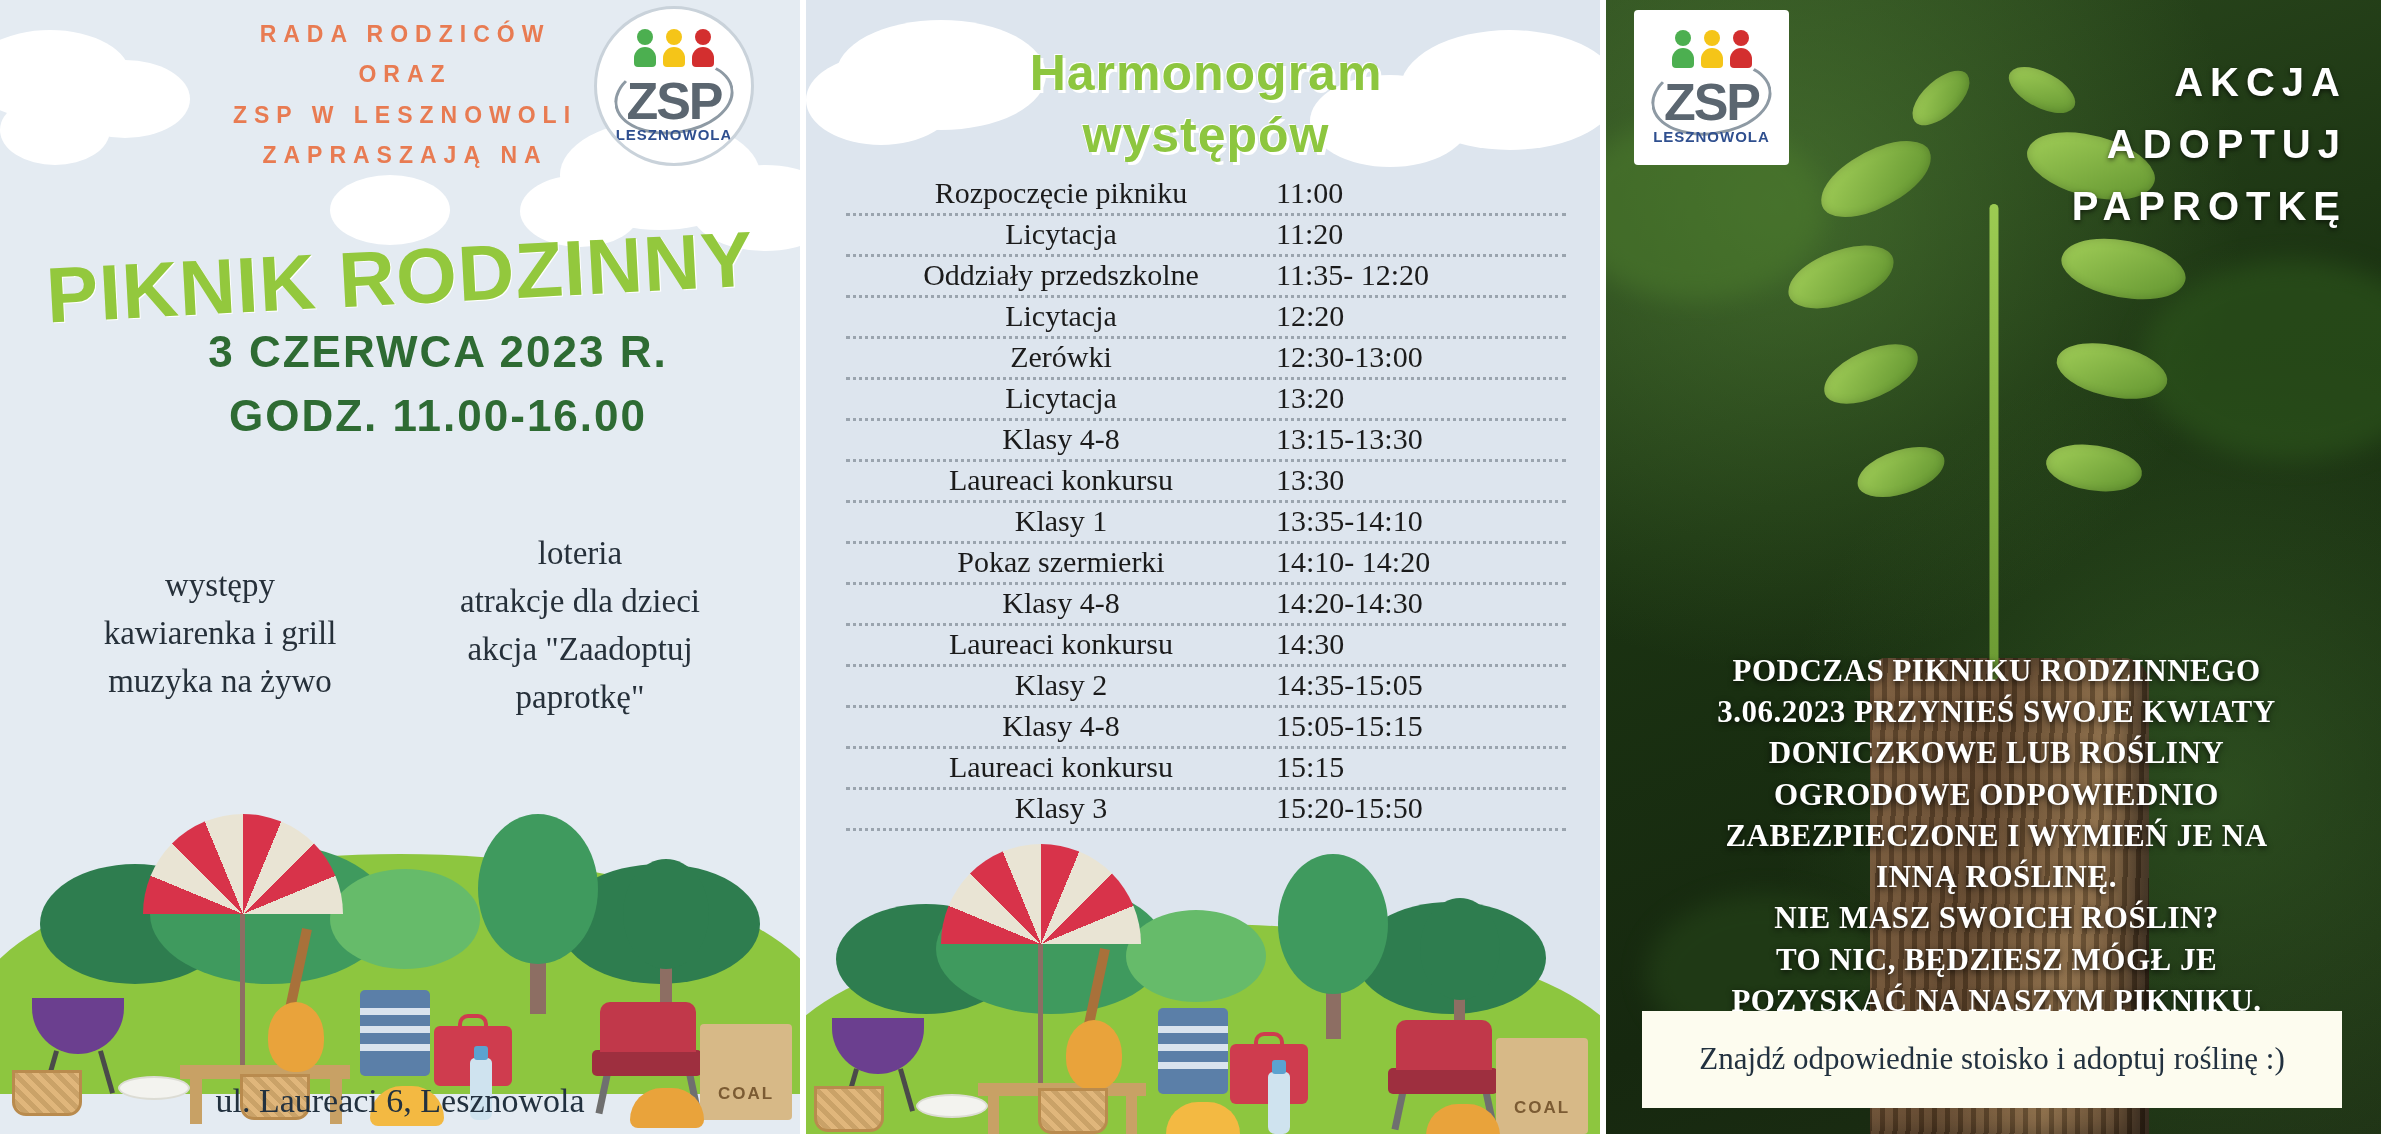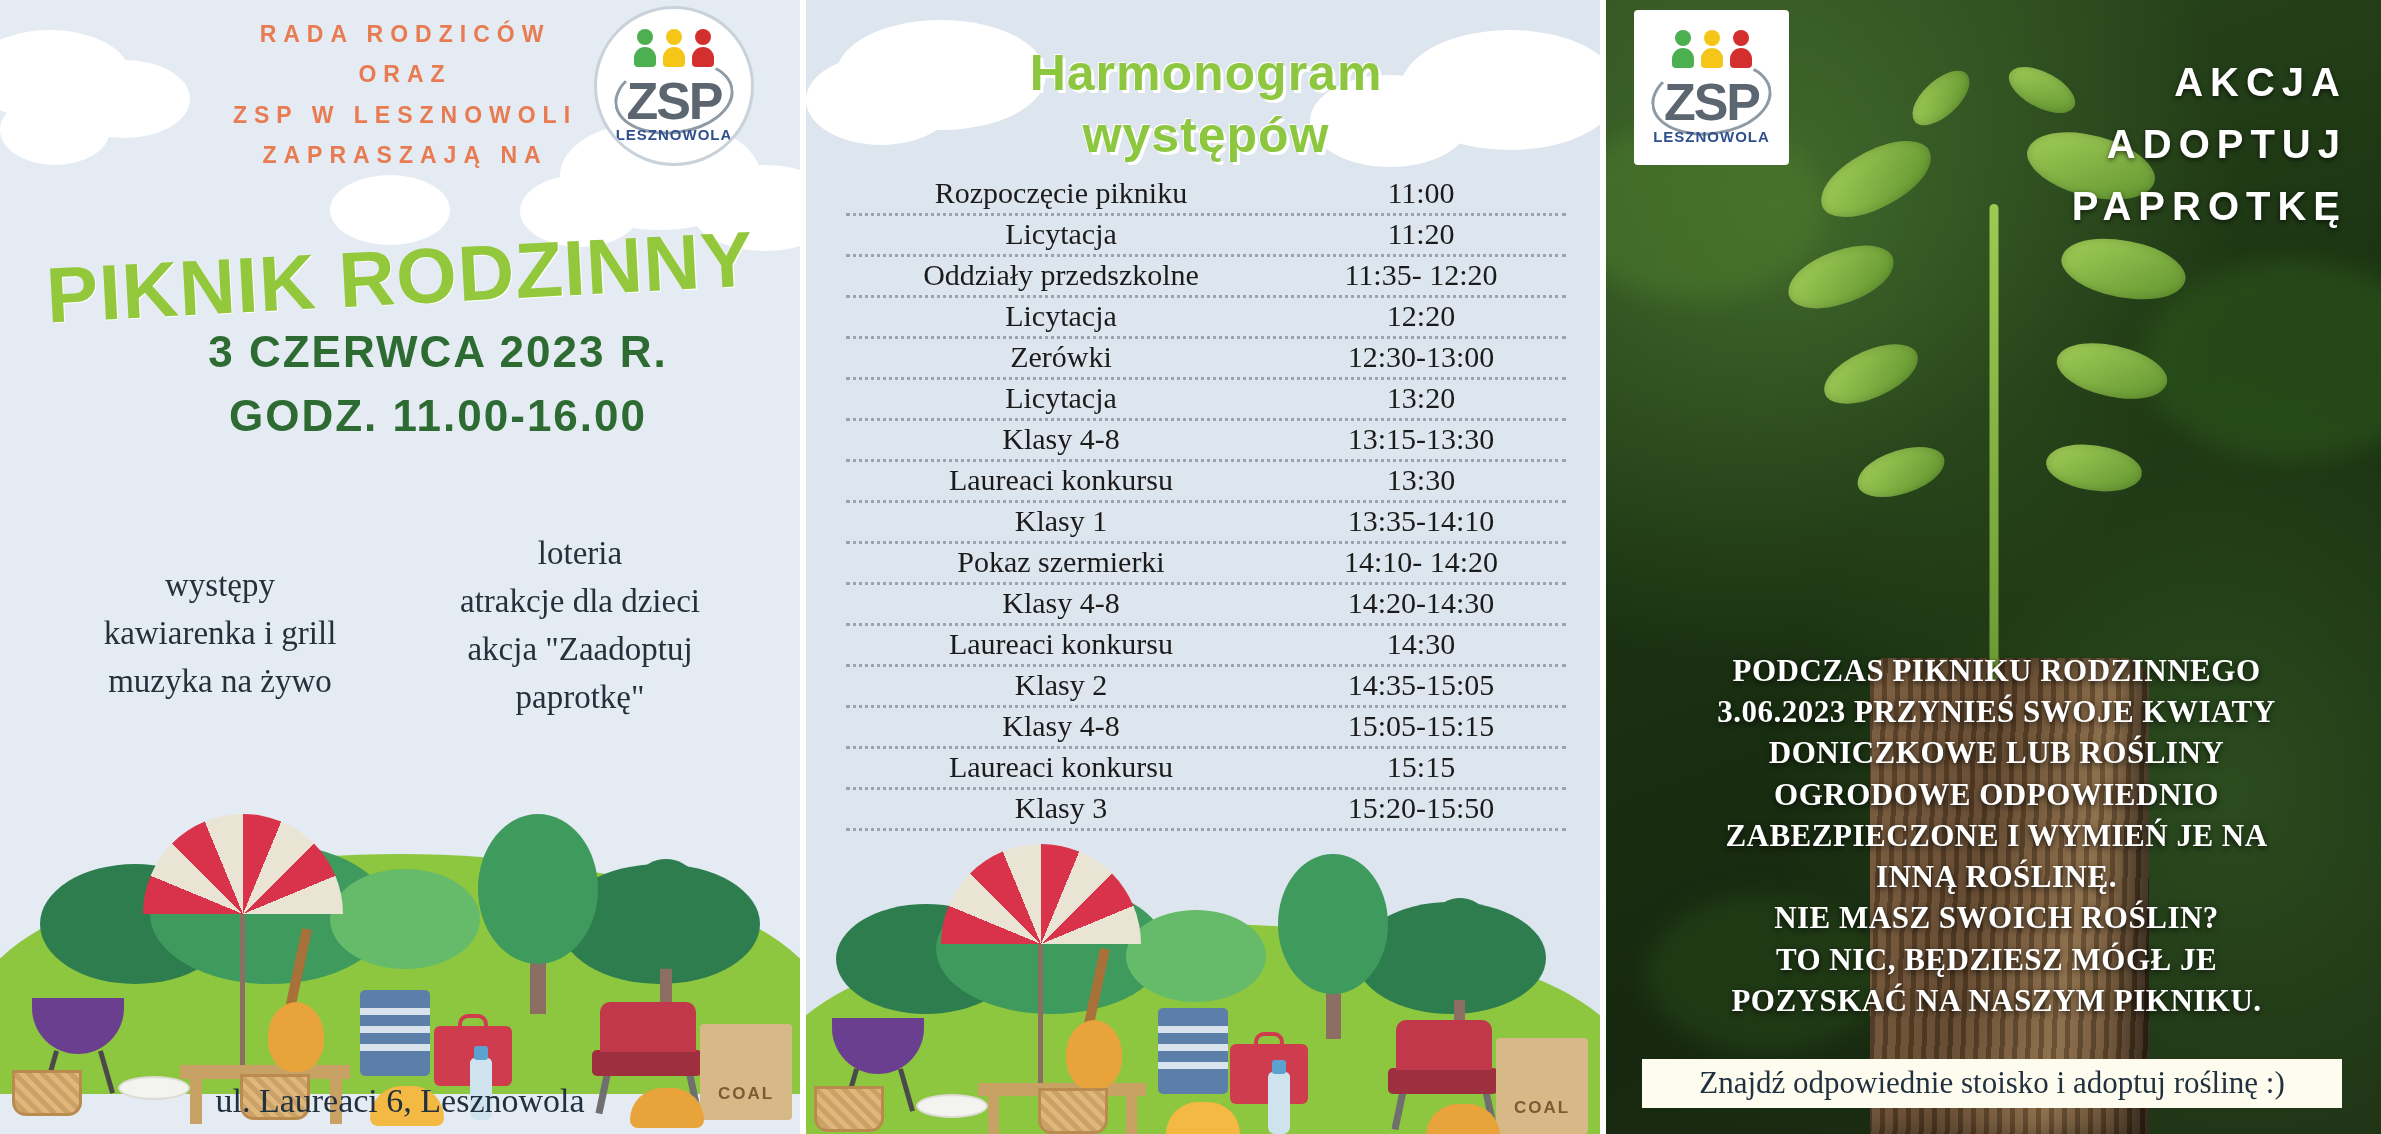--- a/index.html
+++ b/index.html
@@ -238,21 +238,20 @@
     height: 41px;
     border-bottom: 3px dotted #9aa4ae;
   }
   .sched-row .ev {
     width: 430px;
     text-align: center;
     padding-bottom: 3px;
   }
   .sched-row .tm {
     flex: 1;
-    text-align: center;
     padding-bottom: 3px;
   }
 
   
   .panel3 {
     position: relative;
     width: 781px; height: 1134px;
     flex: 0 0 781px;
     overflow: hidden;
     background: #16280f;
@@ -328,21 +327,21 @@
     padding: 0 24px;
   }
   .p3-note {
     position: absolute; left: 36px; bottom: 26px;
     width: 700px;
     background: #fdfcef;
     color: #22313f;
     text-align: center;
     font-size: 31px;
     line-height: 1.45;
-    padding: 2px 18px;
+    padding: 26px 18px;
     z-index: 9;
   }
 </style>
 </head>
 <body>
 
 <div class="poster">
 
   <section class="panel1">
     <div class="cloud p1-cloud-a"></div>

